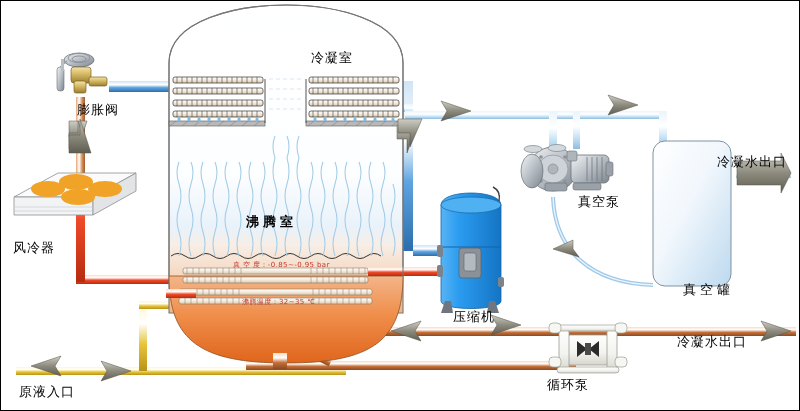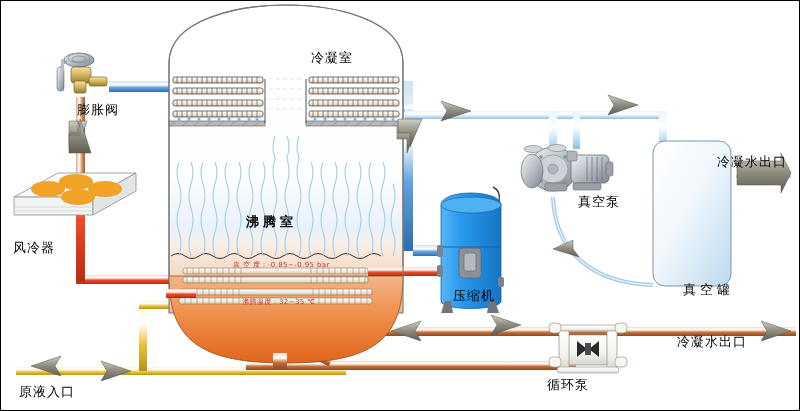--- a/index.html
+++ b/index.html
@@ -605,21 +605,21 @@
 </svg>
 
 <div class="lbl" style="left:76px;top:100px;">膨胀阀</div>
 
 <div class="lbl" style="left:12px;top:238px;">风冷器</div>
 
 <div class="lbl" style="left:310px;top:48px;">冷凝室</div>
 
 <div class="chamber-title" style="left:245px;top:212px;text-align:center;">沸腾室</div>
 
-<div class="lbl" style="left:452px;top:286px;">压缩机</div>
+<div class="lbl" style="left:452px;top:307px;">压缩机</div>
 
 <div class="lbl" style="left:556px;top:192px;margin-left:21px;">真空泵</div>
 
 <div class="lbl" style="left:660px;top:280px;letter-spacing:4px;margin-left:22px;">真空罐</div>
 
 <div class="lbl" style="left:546px;top:375px;">循环泵</div>
 
 <div class="lbl" style="left:18px;top:382px;">原液入口</div>
 
 <div class="lbl" style="left:716px;top:152px;">冷凝水出口</div>

